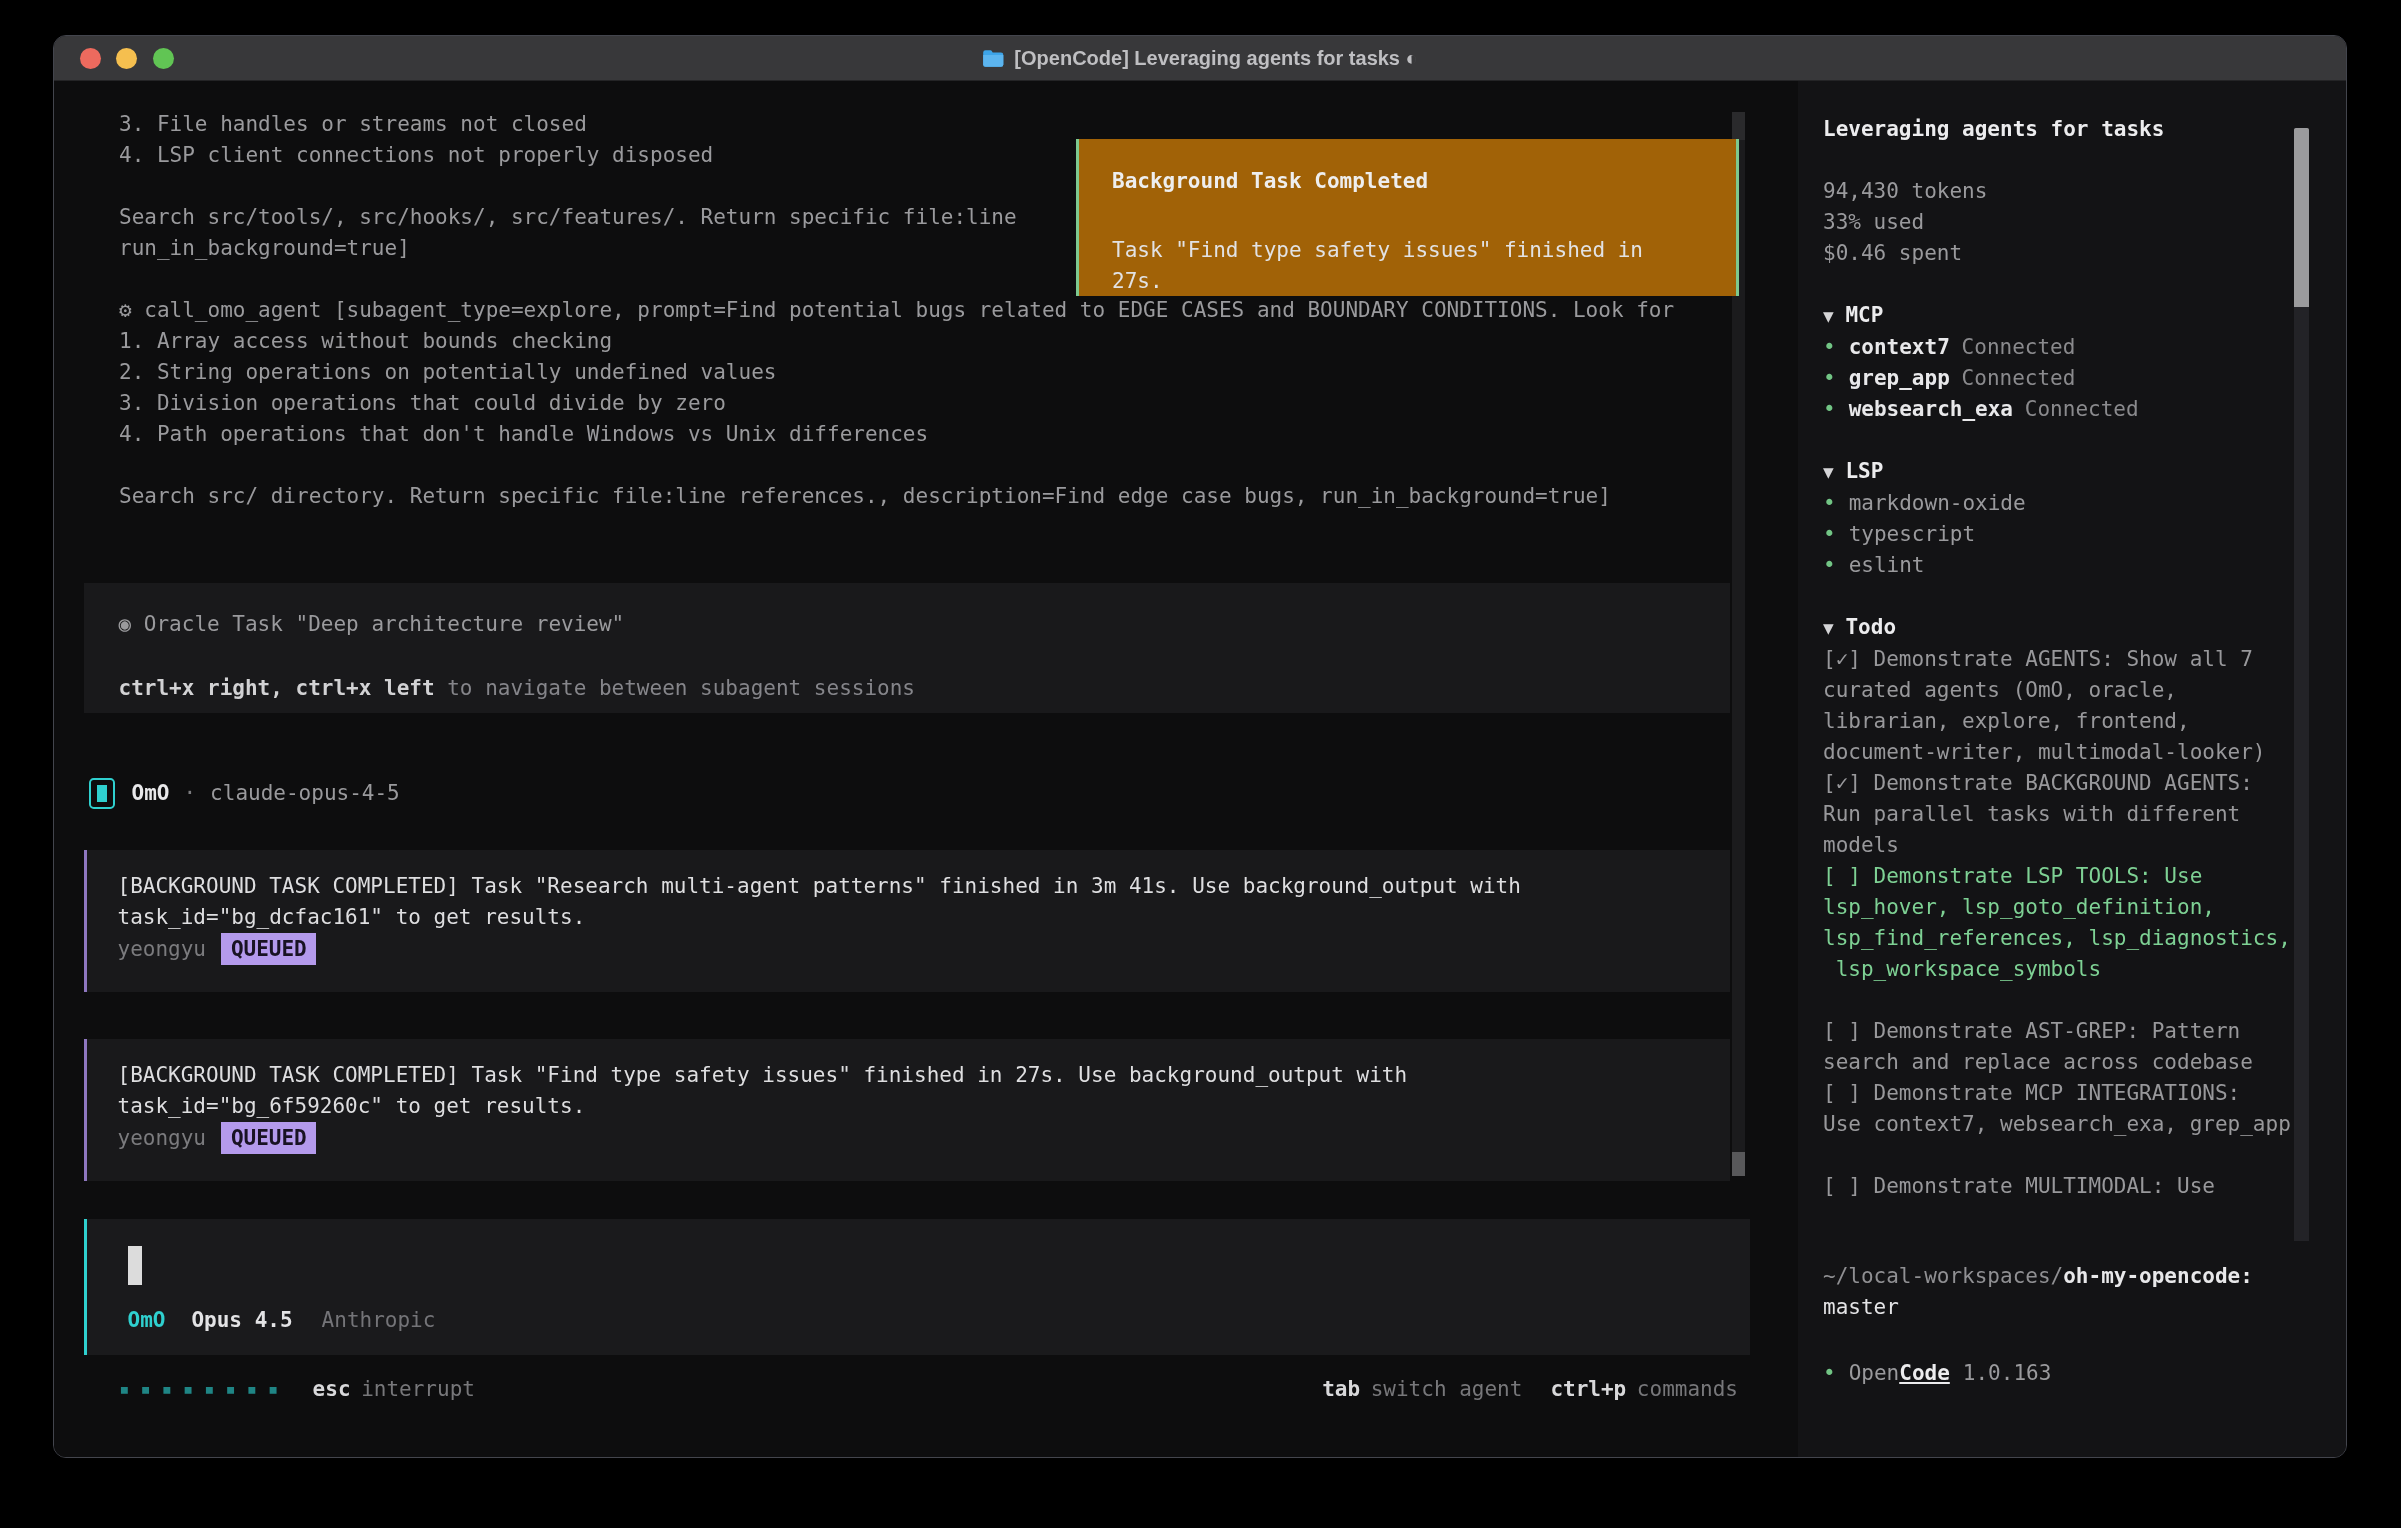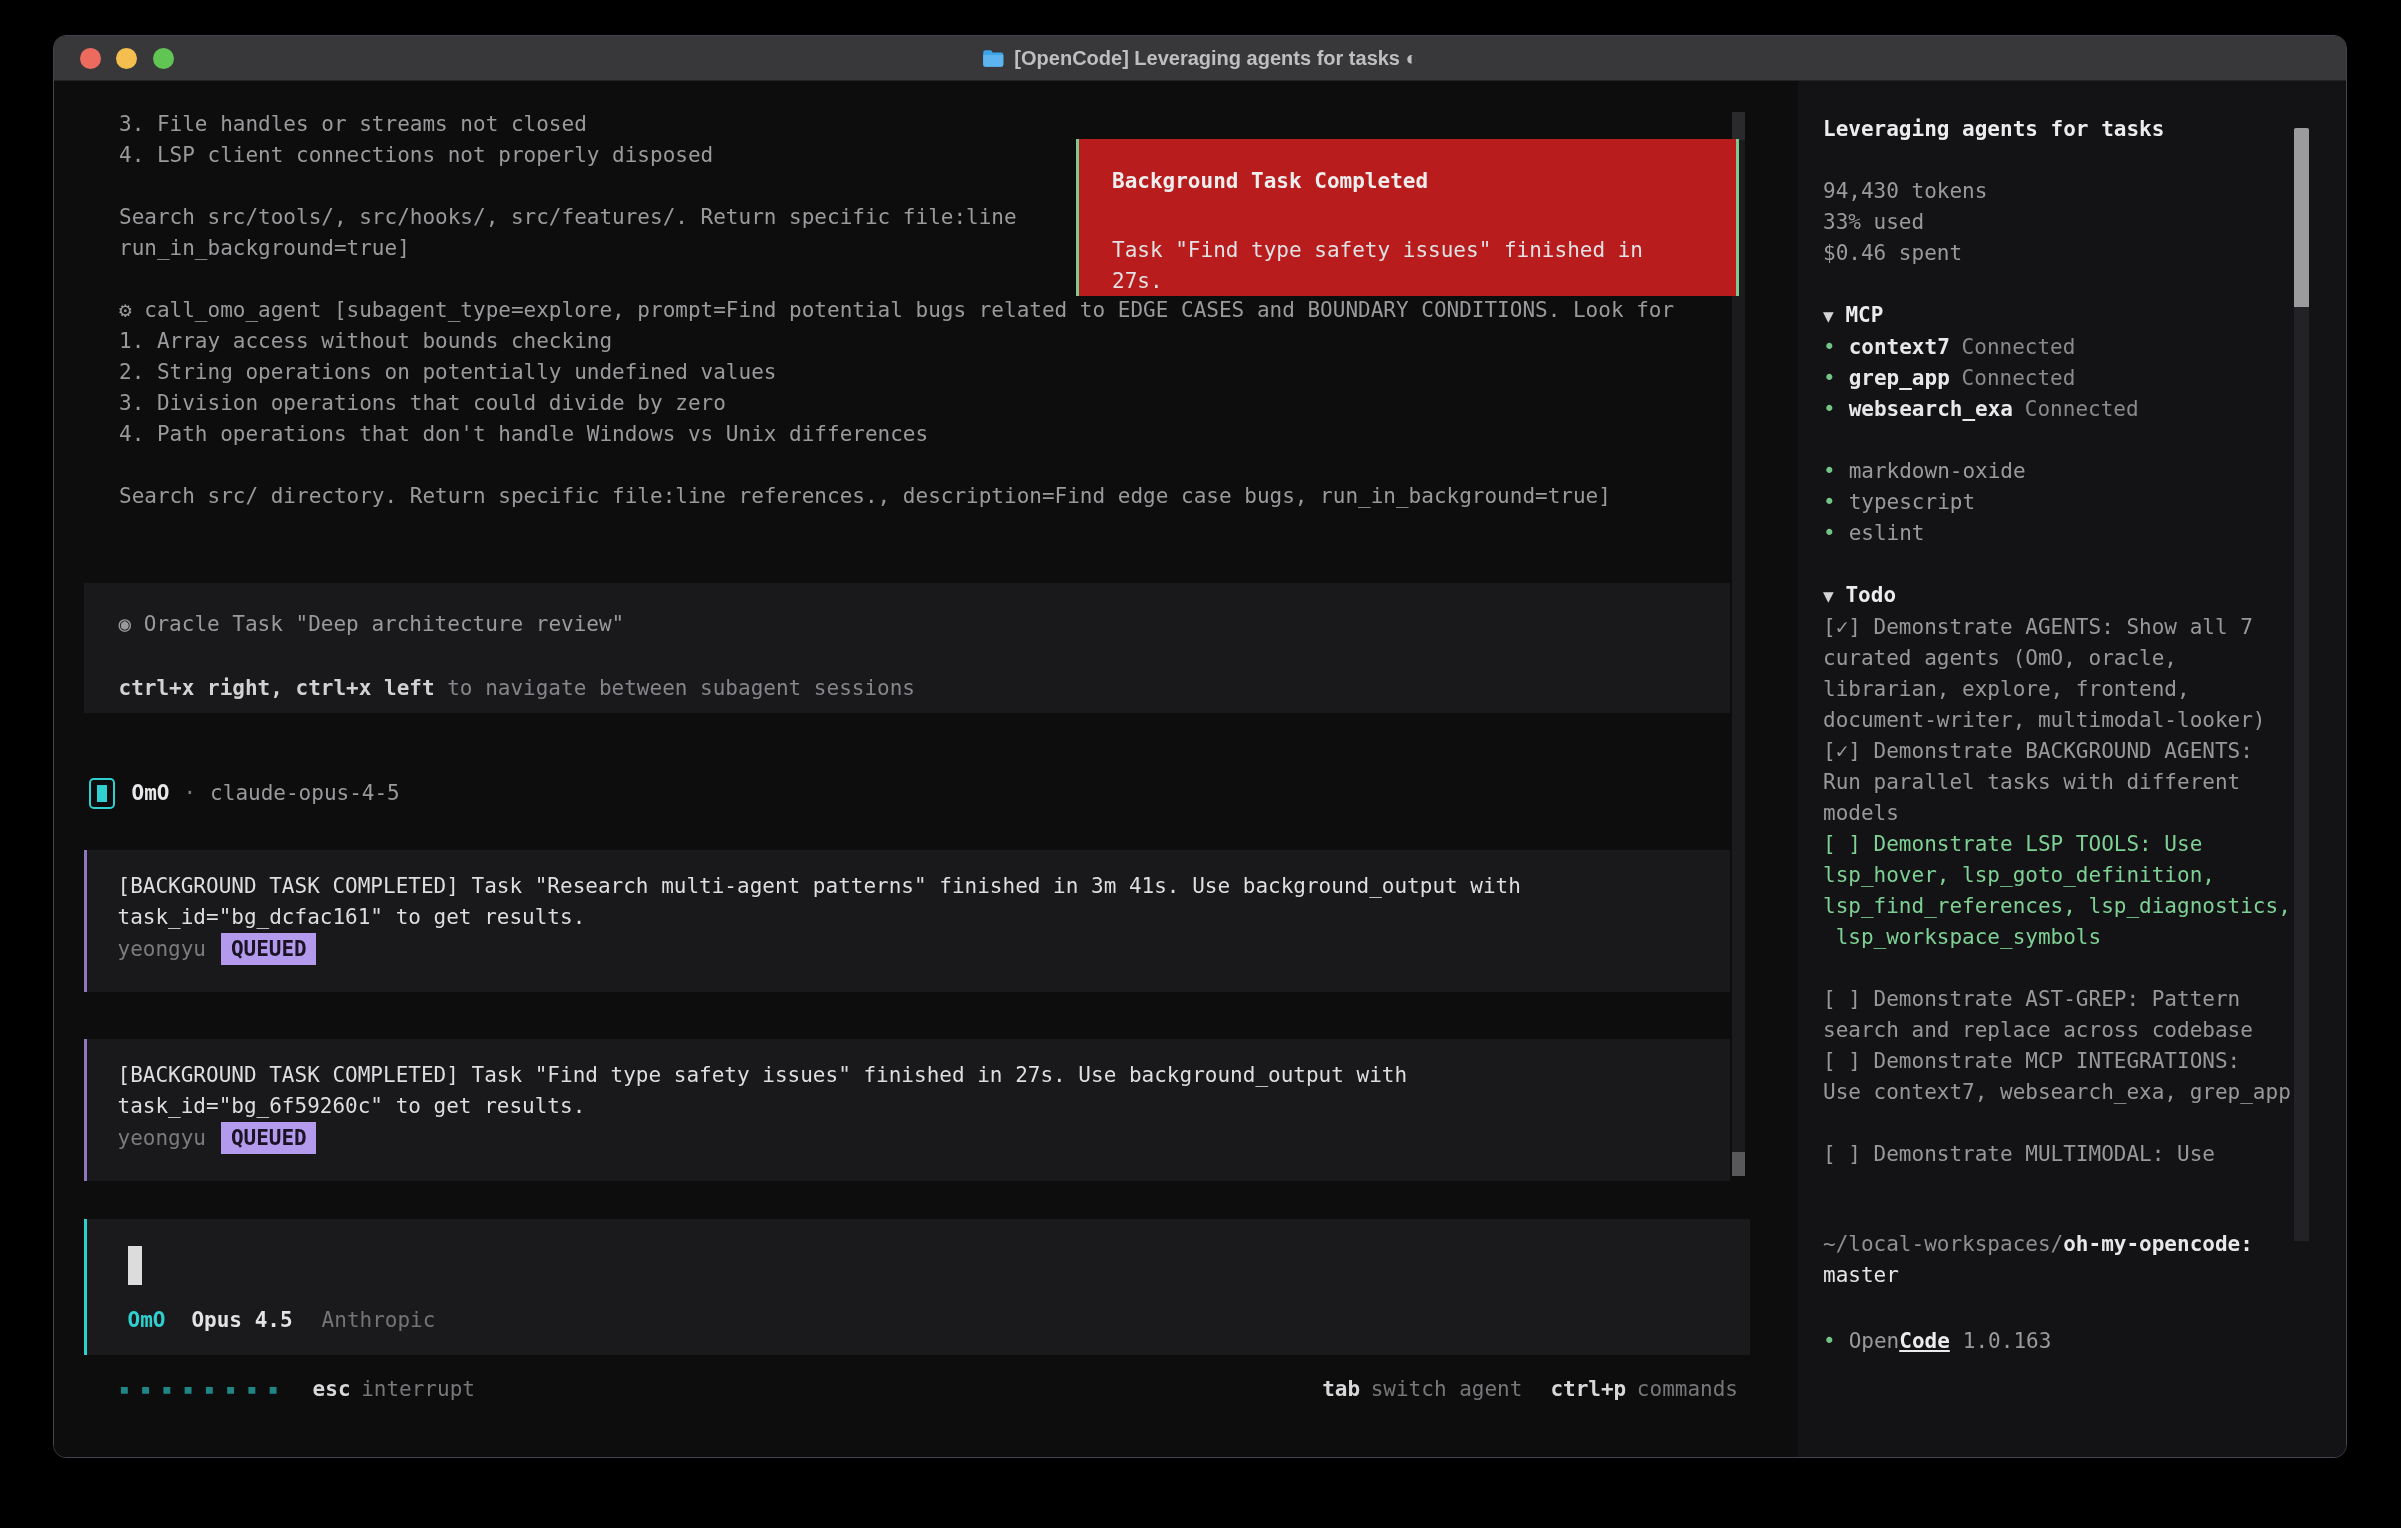--- a/index.html
+++ b/index.html
@@ -23,21 +23,21 @@
   .content { display:flex; height:calc(100% - 45px); }
   .main { flex:1; position:relative; background:#0d0d0e; overflow:hidden; }
 
   .mono { font-size:21px; line-height:31px; }
   .gray { color:#9a9a9d; }
 
   .scrollback { position:absolute; left:65px; top:28px; white-space:pre; color:#9a9a9d; }
 
   .notif {
     position:absolute; left:1022px; top:58px; width:663px; height:157px;
-    background:#b91c1c; border-left:3px solid #7dc98f; border-right:3px solid #7dc98f;
+    background:#a16207; border-left:3px solid #7dc98f; border-right:3px solid #7dc98f;
     padding:27px 33px; z-index:5;
   }
   .notif-title { color:#eeeeee; font-weight:bold; }
   .notif-body  { color:#e2e2e4; margin-top:38px; }
 
   .panelbox { position:absolute; background:#19191b; }
   .oracle { left:29.5px; top:502px; width:1646px; height:130px; padding:26px 0 0 35px; }
   .oracle-row1 { color:#9a9a9d; }
   .oracle-row2 { margin-top:33px; }
   .oracle-keys { color:#d2d2d4; font-weight:bold; }
@@ -220,20 +220,21 @@
       </div>
 
       <div class="section">
         <div><span class="tri">▼</span><span class="heading">MCP</span></div>
         <div><span class="bullet">•</span><span class="item-name-bold">context7</span><span class="item-status">Connected</span></div>
         <div><span class="bullet">•</span><span class="item-name-bold">grep_app</span><span class="item-status">Connected</span></div>
         <div><span class="bullet">•</span><span class="item-name-bold">websearch_exa</span><span class="item-status">Connected</span></div>
       </div>
 
       <div class="section">
+        <div><span class="tri">▼</span><span class="heading">LSP</span></div>
         <div><span class="bullet">•</span><span class="item-name-dim">markdown-oxide</span></div>
         <div><span class="bullet">•</span><span class="item-name-dim">typescript</span></div>
         <div><span class="bullet">•</span><span class="item-name-dim">eslint</span></div>
       </div>
 
       <div class="section">
         <div><span class="tri">▼</span><span class="heading">Todo</span></div>
         <div class="todo-group todo-done">[✓] Demonstrate AGENTS: Show all 7
 curated agents (OmO, oracle,
 librarian, explore, frontend,

